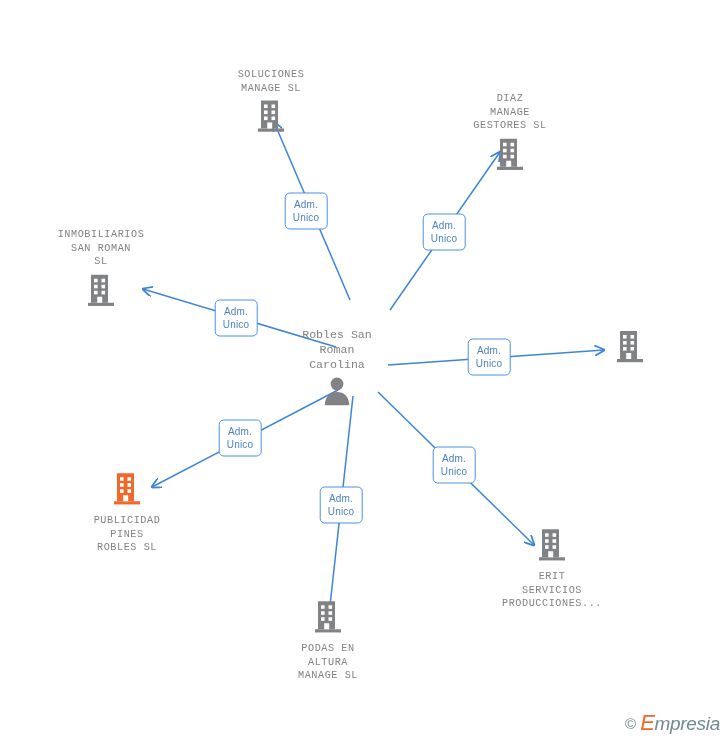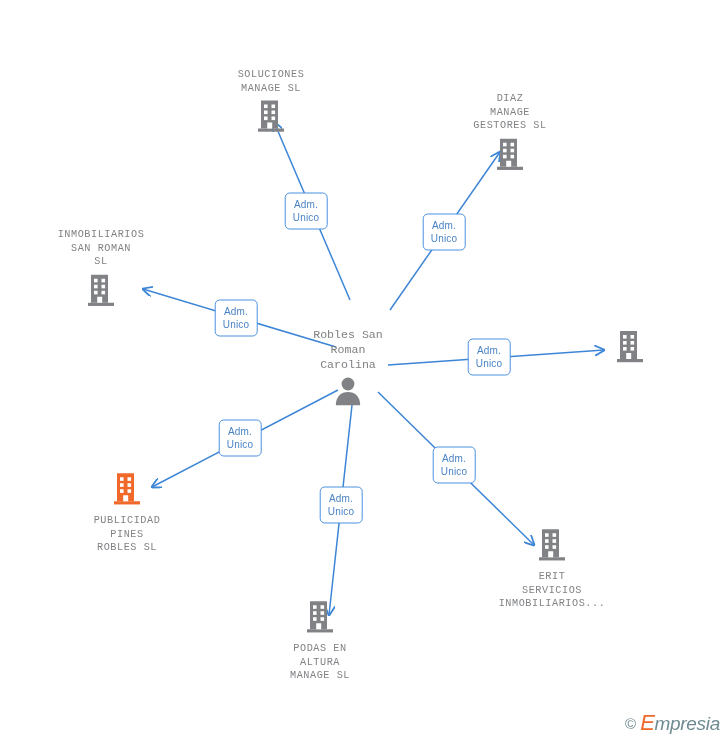--- a/index.html
+++ b/index.html
@@ -100,21 +100,21 @@
         <line x1="390" y1="310" x2="500" y2="152" stroke="#3d85d6" stroke-width="1.5" marker-end="url(#arrow)"></line>
         <line x1="336" y1="347" x2="143" y2="289" stroke="#3d85d6" stroke-width="1.5" marker-end="url(#arrow)"></line>
         <line x1="388" y1="365" x2="604" y2="350" stroke="#3d85d6" stroke-width="1.5" marker-end="url(#arrow)"></line>
         <line x1="338" y1="390" x2="152" y2="487" stroke="#3d85d6" stroke-width="1.5" marker-end="url(#arrow)"></line>
         <line x1="353" y1="396" x2="329" y2="615" stroke="#3d85d6" stroke-width="1.5" marker-end="url(#arrow)"></line>
         <line x1="378" y1="392" x2="534" y2="545" stroke="#3d85d6" stroke-width="1.5" marker-end="url(#arrow)"></line>
       </g>
   </svg>
 
   <div id="node-layer">
-      <div class="node person label-above" style="left: 348px; top: 368px;">
+      <div class="node person label-above" style="left: 337px; top: 368px;">
         <span class="node-label">Robles San
 Roman
 Carolina</span>
         <span class="glyph"><svg width="30" height="30" viewBox="0 0 30 30" xmlns="http://www.w3.org/2000/svg">
             <circle cx="15" cy="8.5" r="6.4" fill="#808285"></circle>
             <path d="M2.8 30 C2.8 20.6 8.2 16.4 15 16.4 C21.8 16.4 27.2 20.6 27.2 30 Z" fill="#808285"></path>
           </svg></span>
       </div>
       <div class="node company label-above" style="left: 271px; top: 102px;">
         <span class="node-label">SOLUCIONES
@@ -188,34 +188,34 @@
             <rect x="8" y="12" width="3.6" height="3.6" fill="#ffffff"></rect>
             <rect x="15.5" y="12" width="3.6" height="3.6" fill="#ffffff"></rect>
             <rect x="8" y="18" width="3.6" height="3.6" fill="#ffffff"></rect>
             <rect x="15.5" y="18" width="3.6" height="3.6" fill="#ffffff"></rect>
             <rect x="11.2" y="24" width="5" height="6" fill="#ffffff"></rect>
           </svg></span>
       </div>
       <div class="node company label-below" style="left: 552px; top: 569px;">
         <span class="node-label">ERIT
 SERVICIOS
-INMOBILIARIOS...</span>
-        <span class="glyph"><svg width="30" height="34" viewBox="0 0 30 34" xmlns="http://www.w3.org/2000/svg">
-            <rect x="5" y="2" width="17" height="28" fill="#808285"></rect>
-            <rect x="2" y="30" width="26" height="3.2" fill="#808285"></rect>
-            <rect x="8" y="6" width="3.6" height="3.6" fill="#ffffff"></rect>
-            <rect x="15.5" y="6" width="3.6" height="3.6" fill="#ffffff"></rect>
-            <rect x="8" y="12" width="3.6" height="3.6" fill="#ffffff"></rect>
-            <rect x="15.5" y="12" width="3.6" height="3.6" fill="#ffffff"></rect>
-            <rect x="8" y="18" width="3.6" height="3.6" fill="#ffffff"></rect>
-            <rect x="15.5" y="18" width="3.6" height="3.6" fill="#ffffff"></rect>
-            <rect x="11.2" y="24" width="5" height="6" fill="#ffffff"></rect>
-          </svg></span>
-      </div>
-      <div class="node company label-below" style="left: 320px; top: 641px;">
+PRODUCCIONES...</span>
+        <span class="glyph"><svg width="30" height="34" viewBox="0 0 30 34" xmlns="http://www.w3.org/2000/svg">
+            <rect x="5" y="2" width="17" height="28" fill="#808285"></rect>
+            <rect x="2" y="30" width="26" height="3.2" fill="#808285"></rect>
+            <rect x="8" y="6" width="3.6" height="3.6" fill="#ffffff"></rect>
+            <rect x="15.5" y="6" width="3.6" height="3.6" fill="#ffffff"></rect>
+            <rect x="8" y="12" width="3.6" height="3.6" fill="#ffffff"></rect>
+            <rect x="15.5" y="12" width="3.6" height="3.6" fill="#ffffff"></rect>
+            <rect x="8" y="18" width="3.6" height="3.6" fill="#ffffff"></rect>
+            <rect x="15.5" y="18" width="3.6" height="3.6" fill="#ffffff"></rect>
+            <rect x="11.2" y="24" width="5" height="6" fill="#ffffff"></rect>
+          </svg></span>
+      </div>
+      <div class="node company label-below" style="left: 328px; top: 641px;">
         <span class="node-label">PODAS EN
 ALTURA
 MANAGE  SL</span>
         <span class="glyph"><svg width="30" height="34" viewBox="0 0 30 34" xmlns="http://www.w3.org/2000/svg">
             <rect x="5" y="2" width="17" height="28" fill="#808285"></rect>
             <rect x="2" y="30" width="26" height="3.2" fill="#808285"></rect>
             <rect x="8" y="6" width="3.6" height="3.6" fill="#ffffff"></rect>
             <rect x="15.5" y="6" width="3.6" height="3.6" fill="#ffffff"></rect>
             <rect x="8" y="12" width="3.6" height="3.6" fill="#ffffff"></rect>
             <rect x="15.5" y="12" width="3.6" height="3.6" fill="#ffffff"></rect>

